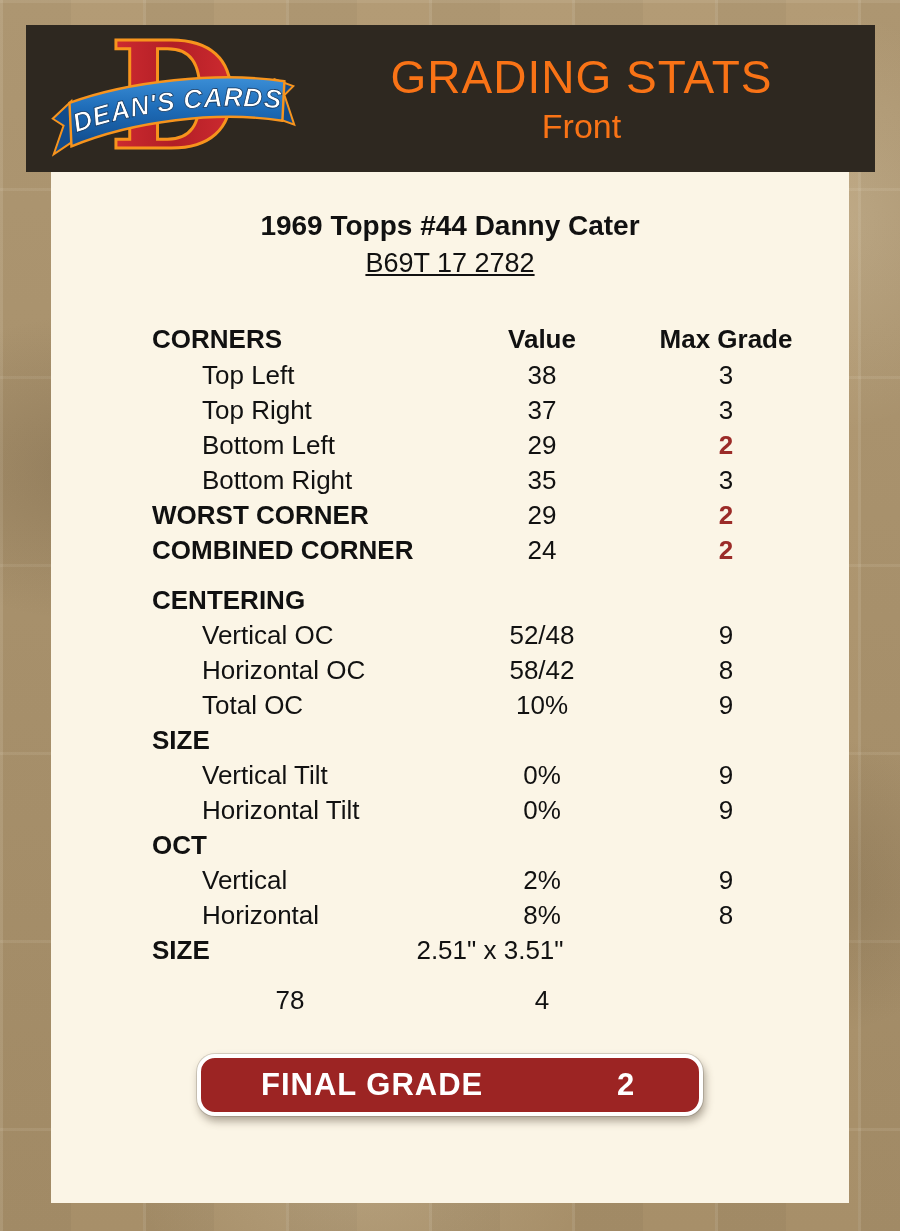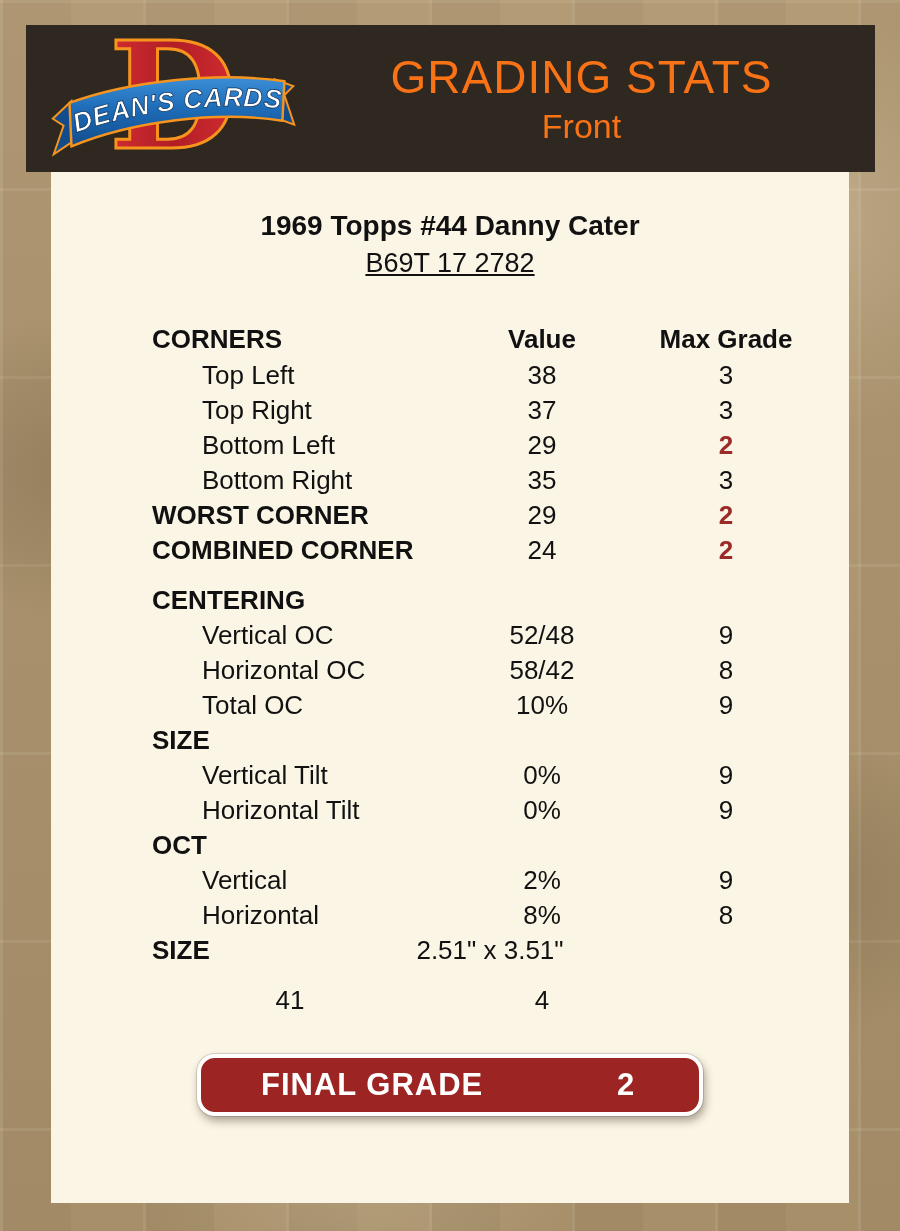--- a/index.html
+++ b/index.html
@@ -208,21 +208,21 @@
     <div class="cell-max">8</div>
   </div>
 
   <div class="trow bold gap-after size-row">
     <div class="cell-label">SIZE</div>
     <div class="cell-value">2.51" x 3.51"</div>
     <div class="cell-max"></div>
   </div>
 
   <div class="trow bold">
-    <div class="cell-value">41</div>
+    <div class="cell-value">78</div>
     <div class="cell-max">4</div>
   </div>
 </div>
     </div>
 
     <div class="final-grade">
       <div class="fg-label">FINAL GRADE</div>
       <div class="fg-value">2</div>
     </div>
   </div>

